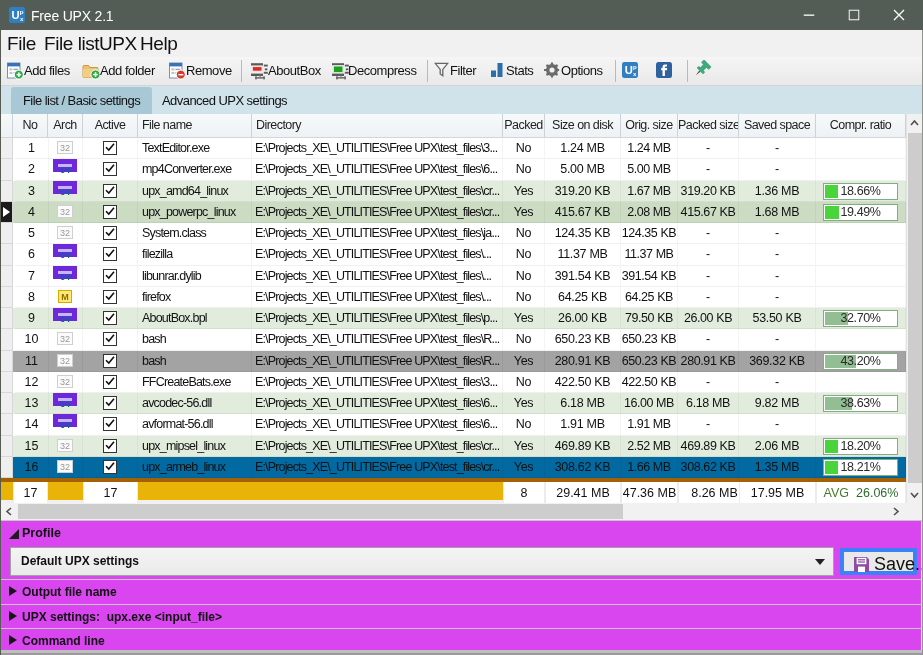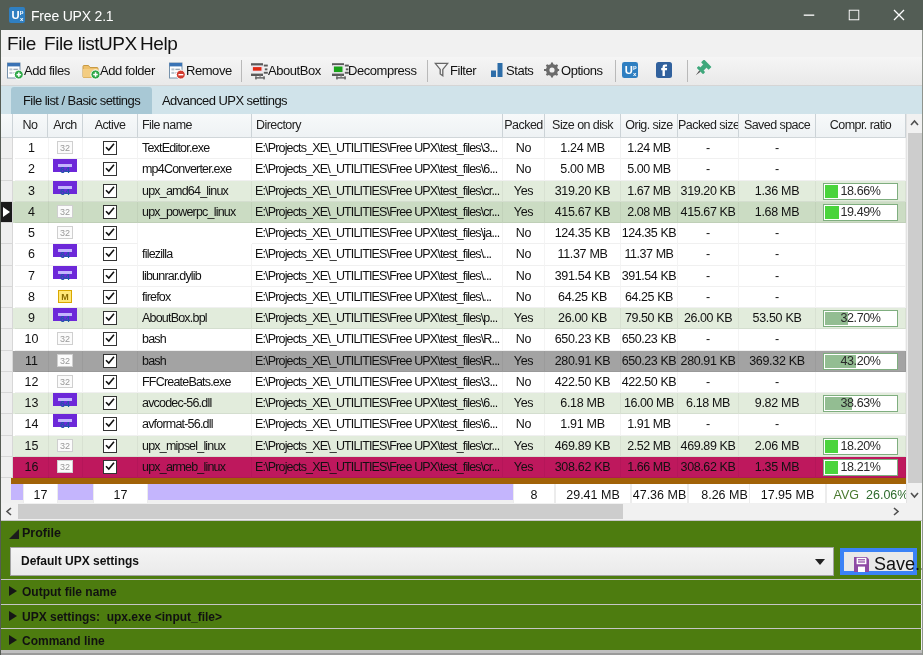--- a/index.html
+++ b/index.html
@@ -42,27 +42,27 @@
 .crt{left:815px;width:90px}
 .badge{display:inline-block;height:13px;line-height:12px;font-size:9px;padding:0 2px;vertical-align:1px}
 .b32{background:#fbfbfb;border:1px solid #cfcfcf;color:#999}
 .b64{background:#c4b5fd;border:5px solid #6d28d9;color:#2056a8;font-weight:bold}
 .bM{background:#ffe878;border:1px solid #d9a800;color:#8a6d00;font-weight:bold}
 .cb{display:inline-block;width:14px;height:14px;background:#fff;border:1.5px solid #333;vertical-align:-3px;position:relative}
 .cb svg{position:absolute;left:0.5px;top:1px}
 .bar{position:absolute;left:7px;top:2px;width:75px;height:17px;background:#fff;border:1px solid #7fae7f}
 .fill{position:absolute;left:1px;top:1px;height:13px}
 .pct{position:absolute;left:0;top:0;width:73px;height:15px;line-height:15px;text-align:center;font-size:12.5px;letter-spacing:-0.4px;color:#2a2a2a}
-.sumrow{position:absolute;left:11px;top:364px;width:905px;height:22px;background:#c4b5fd;border-top:6px solid #a16207;font-size:12.5px;color:#111}
+.sumrow{position:absolute;left:1px;top:364px;width:905px;height:22px;background:#eab308;border-top:4px solid #a16207;font-size:12.5px;color:#111}
 .sumrow .s{position:absolute;top:0;height:22px;line-height:22px;background:#fff;text-align:center;border-left:1px solid #ececec;border-right:1px solid #ececec}
 .hscroll{position:absolute;left:1px;top:389px;width:921px;height:17px;background:#f1f1f1}
 .hthumb{position:absolute;left:17px;top:1px;width:605px;height:15px;background:#cdcdcd}
 .vscroll{position:absolute;left:906px;top:114px;width:16px;height:389px;background:#f1f1f1;border-left:1px solid #e3e3e3}
 .vthumb{position:absolute;left:1px;top:19px;width:14px;height:350px;background:#cdcdcd}
-.botpanel{position:absolute;left:1px;top:520px;width:920px;height:130px;background:#4d7c0f}
+.botpanel{position:absolute;left:1px;top:520px;width:920px;height:130px;background:#d946ef}
 .phead{position:absolute;left:0;top:0;width:921px;height:25px;border-top:1px solid #c6c6c6;font-size:12.5px;font-weight:bold;color:#111}
 .ptri{position:absolute;left:8px;top:8px;width:0;height:0;border-left:10px solid transparent;border-bottom:10px solid #1c1c1c}
 .ptext{position:absolute;left:21px;top:0;height:25px;line-height:25px}
 .combo{position:absolute;left:9px;top:27px;width:824px;height:29px;background:linear-gradient(#f4f4f4,#eaeaea);border:1px solid #a2a2a2;font-size:12px;font-weight:bold;color:#111}
 .combo .ct{position:absolute;left:10px;top:0;height:27px;line-height:27px}
 .combo .ca{position:absolute;right:8px;top:11px;width:0;height:0;border-left:5px solid transparent;border-right:5px solid transparent;border-top:6px solid #222}
 .savebtn{position:absolute;left:839px;top:28px;width:77px;height:27px;background:#e9e9e9;border:4px solid #3b82f6;font-size:18px;color:#111}
 .savebtn .ic{position:absolute;left:9px;top:4px}
 .savebtn .lb{position:absolute;left:30px;top:0;height:25px;line-height:25px}
 .sect{position:absolute;left:0;width:921px;height:24px;border-top:1px solid #c6c6c6;font-size:12px;font-weight:bold;color:#111}
@@ -316,20 +316,21 @@
           </span>
         </div>
       </div>
 <div class="row" style="top:109.0px;background:#ffffff">
         <div class="gut"></div>
         <div class="c cno">5</div>
         <div class="c carch"><span class="badge b32">32</span></div>
         <div class="c cact"><span class="cb"><svg width="10" height="9" viewBox="0 0 10 9">
               <polyline points="1,4.2 3.8,7 9,0.8" fill="none" stroke="#111" stroke-width="1.6"></polyline>
             </svg></span></div>
+        <div class="c cfn">System.class</div>
         <div class="c cdir">E:\Projects_XE\_UTILITIES\Free UPX\test_files\ja...</div>
         <div class="c cpk">No</div>
         <div class="c csz">124.35 KB</div>
         <div class="c cor">124.35 KB</div>
         <div class="c cps">-</div>
         <div class="c csv">-</div>
         <div class="c crt"></div>
       </div>
 <div class="row" style="top:130.25px;background:#ffffff">
         <div class="gut"></div>
@@ -504,21 +505,21 @@
         <div class="c cor">2.52 MB</div>
         <div class="c cps">469.89 KB</div>
         <div class="c csv">2.06 MB</div>
         <div class="c crt">
           <span class="bar">
             <span class="fill" style="width:12.9px;background:#4ad43c"></span>
             <span class="pct">18.20%</span>
           </span>
         </div>
       </div>
-<div class="row" style="top:342.75px;background:#be185d">
+<div class="row" style="top:342.75px;background:#0369a1">
         <div class="gut"></div>
         <div class="c cno">16</div>
         <div class="c carch"><span class="badge b32">32</span></div>
         <div class="c cact"><span class="cb"><svg width="10" height="9" viewBox="0 0 10 9">
               <polyline points="1,4.2 3.8,7 9,0.8" fill="none" stroke="#111" stroke-width="1.6"></polyline>
             </svg></span></div>
         <div class="c cfn">upx_armeb_linux</div>
         <div class="c cdir">E:\Projects_XE\_UTILITIES\Free UPX\test_files\cr...</div>
         <div class="c cpk">Yes</div>
         <div class="c csz">308.62 KB</div>

